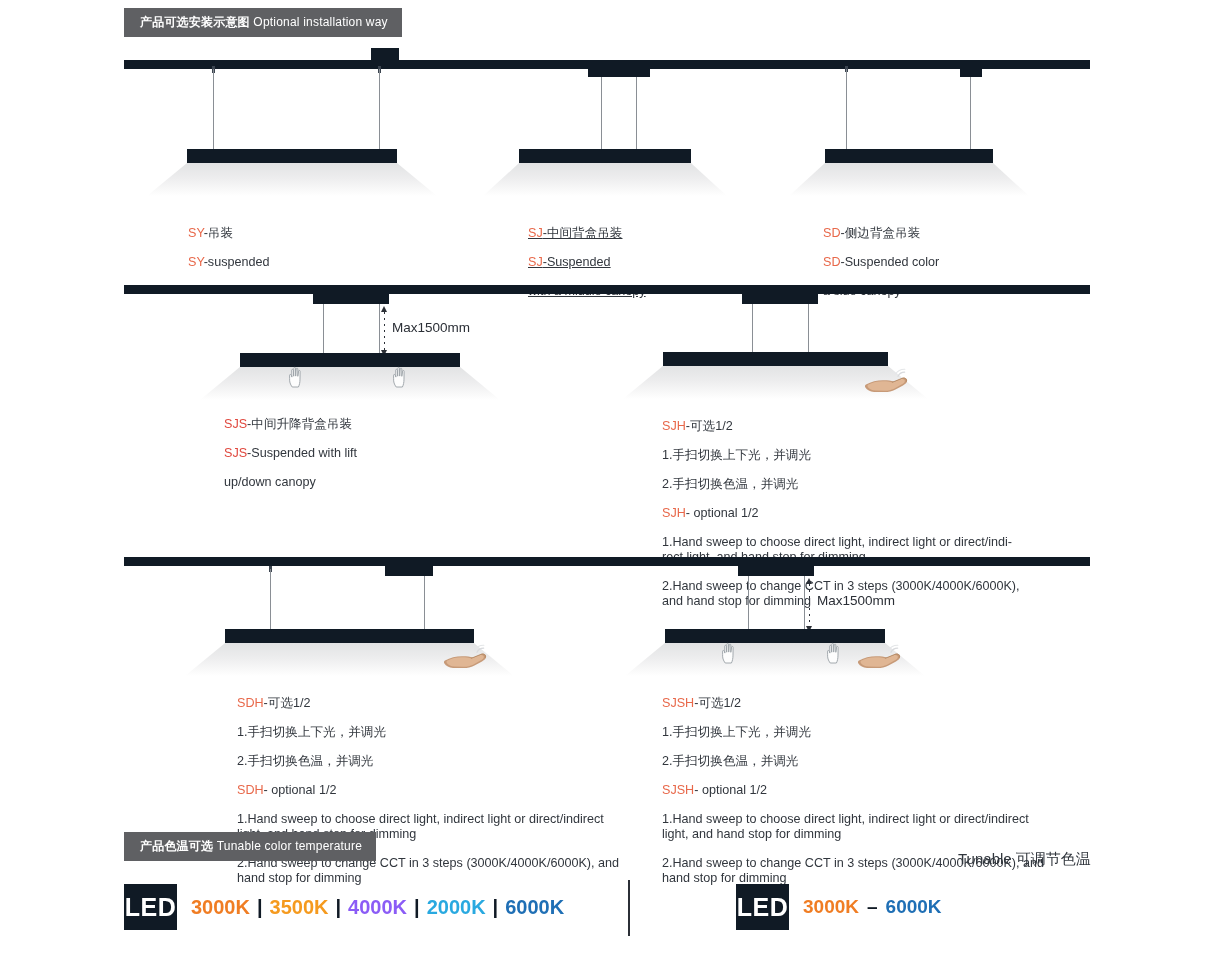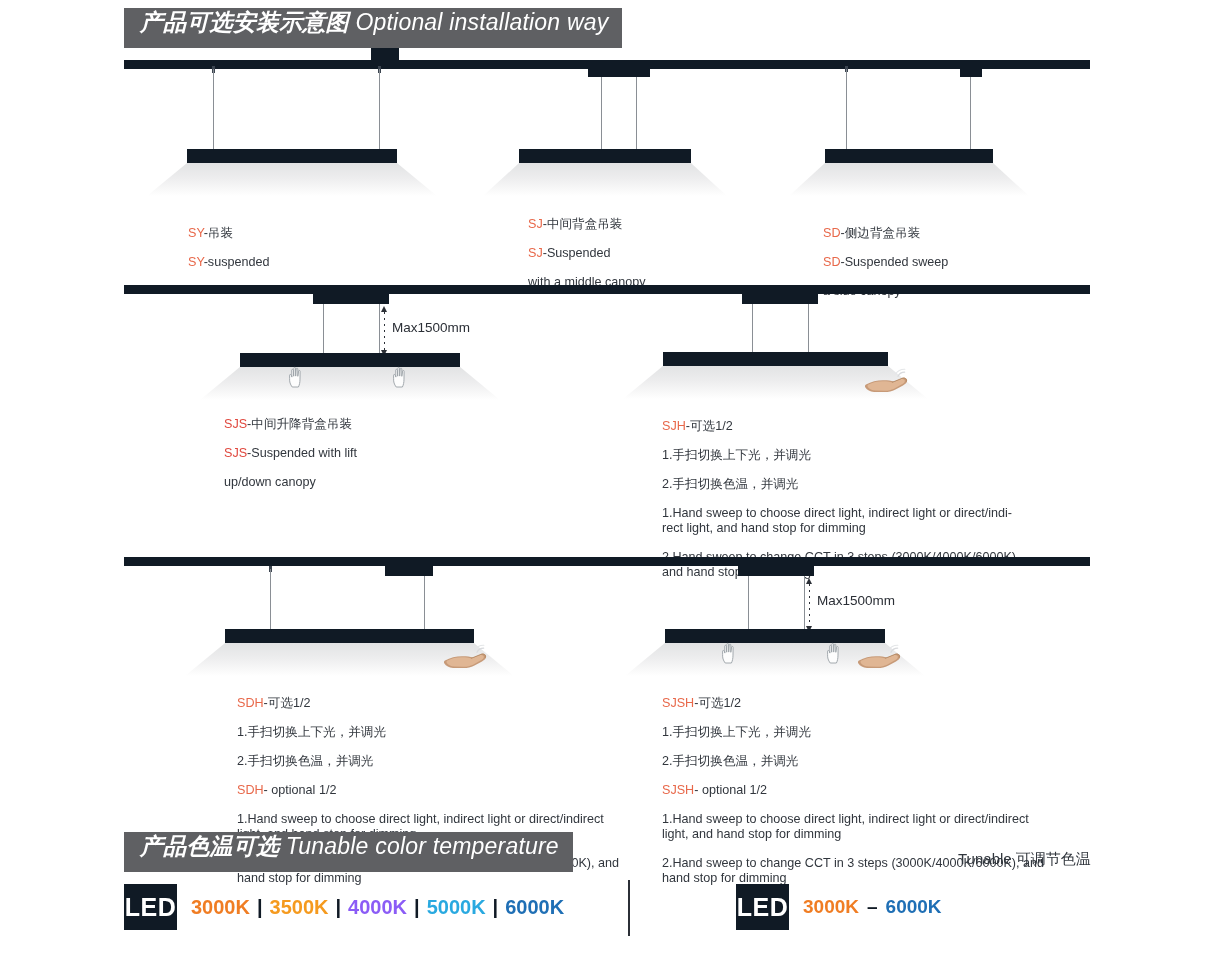--- a/index.html
+++ b/index.html
@@ -14,28 +14,27 @@
     font-family: "Liberation Sans", "DejaVu Sans", sans-serif;
     color: #2b2f36;
     overflow: hidden;
   }
 
   
   .section-bar {
     position: absolute;
     background: #5f6063;
     color: #ffffff;
-    font-size: 23px;
+    font-size: 12px;
     line-height: 29px;
-    height: 40px;
+    height: 29px;
     padding: 0 14px 0 16px;
     white-space: nowrap;
     letter-spacing: .2px;
     display: inline-block;
-    font-style: italic;
   }
   .section-bar .cn { font-weight: 700; }
   .section-bar .en { font-weight: 400; }
 
   
   .diagram { position: absolute; }
 
   .ceiling {
     position: absolute;
     background: #101a25;
@@ -187,29 +186,29 @@
   <div class="cable" style="left:970px; top:77px; height:74px;"></div>
   <div class="fixture" style="left:825px; top:149px; width:168px;"></div>
   <div class="lightcone" style="left:789px; top:163px; width:240px; height:33px; clip-path: polygon(15% 0%, 85% 0%, 100% 100%, 0% 100%);"></div>
 </div>
 
 <div class="caption" style="left:188px; top:211px;">
   <span class="line"><span class="code">SY</span><span>-吊装</span></span>
   <span class="line"><span class="code">SY</span><span>-suspended</span></span>
 </div>
 
-<div class="caption" style="left:528px; top:202px;">
+<div class="caption" style="left:528px; top:211px;text-decoration:underline;">
   <span class="line"><span class="code">SJ</span><span>-中间背盒吊装</span></span>
   <span class="line"><span class="code">SJ</span><span>-Suspended</span></span>
   <span class="line">with a middle canopy</span>
 </div>
 
 <div class="caption" style="left:823px; top:211px;">
   <span class="line"><span class="code">SD</span><span>-侧边背盒吊装</span></span>
-  <span class="line"><span class="code">SD</span><span>-Suspended sweep</span></span>
+  <span class="line"><span class="code">SD</span><span>-Suspended color</span></span>
   <span class="line">a side canopy</span>
 </div>
 
 <div class="ceiling" style="left:124px; top:285px; width:966px;"></div>
 
 <div class="diagram">
   <div class="canopy" style="left:313px; top:294px; width:76px; height:10px;"></div>
   <div class="cable" style="left:323px; top:304px; height:50px;"></div>
   <div class="cable" style="left:379px; top:304px; height:50px;"></div>
 
@@ -250,20 +249,21 @@
 <div class="caption" style="left:224px; top:402px;">
   <span class="line"><span class="code-red">SJS</span><span>-中间升降背盒吊装</span></span>
   <span class="line"><span class="code-red">SJS</span><span>-Suspended with lift</span></span>
   <span class="line">up/down canopy</span>
 </div>
 
 <div class="caption" style="left:662px; top:404px;">
   <span class="line"><span class="code">SJH</span><span>-可选1/2</span></span>
   <span class="line">1.手扫切换上下光，并调光</span>
   <span class="line">2.手扫切换色温，并调光</span>
+  <span class="line"><span class="code">SJH</span><span>- optional 1/2</span></span>
   <span class="line">1.Hand sweep to choose direct light, indirect light or direct/indi-
 rect light, and hand stop for dimming</span>
   <span class="line">2.Hand sweep to change CCT in 3 steps (3000K/4000K/6000K),
 and hand stop for dimming</span>
 </div>
 
 <div class="ceiling" style="left:124px; top:557px; width:966px;"></div>
 
 <div class="diagram">
   <div class="canopy" style="left:385px; top:566px; width:48px; height:10px;"></div>
@@ -344,21 +344,21 @@
   <span style="font-size:25px;">LED</span>
 </div>
 
 <div class="cct-row" style="left:191px; top:896px; font-size:20px;">
   <span style="color:#f07d23;">3000K</span>
   <span class="sep">|</span>
   <span style="color:#f59a1e;">3500K</span>
   <span class="sep">|</span>
   <span style="color:#8b5cf6;">4000K</span>
   <span class="sep">|</span>
-  <span style="color:#29a9e0;">5000K</span>
+  <span style="color:#29a9e0;">2000K</span>
   <span class="sep">|</span>
   <span style="color:#1f6fb5;">6000K</span>
 </div>
 
 <div class="vdivider" style="left:628px; top:880px; height:56px;"></div>
 
 <div class="led-badge" style="left:736px; top:884px; width:53px; height:46px;">
   <span style="font-size:25px;">LED</span>
 </div>
 

